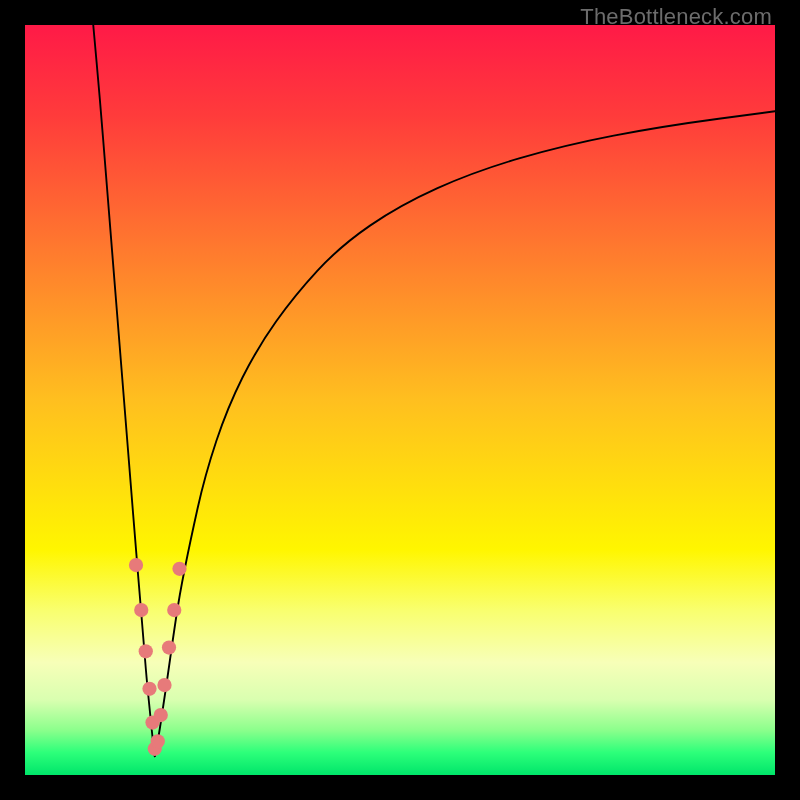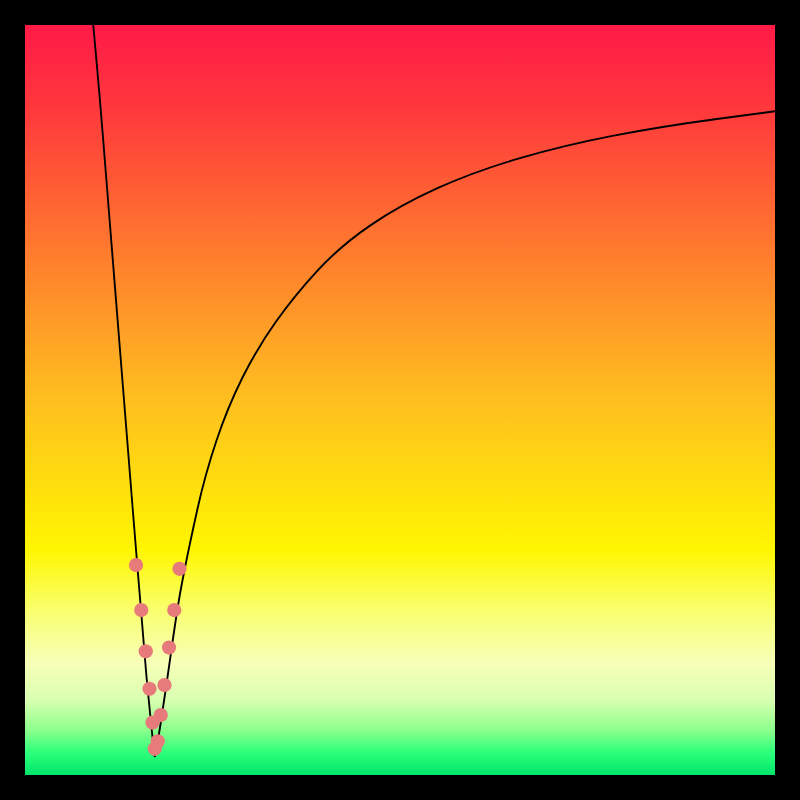--- a/index.html
+++ b/index.html
@@ -37,20 +37,21 @@
     letter-spacing: 0.2px;
   }
   .dot {
     fill: #e77a7a;
   }
 </style>
 </head>
 <body>
 
 <div class="frame">
+  <div class="watermark">TheBottleneck.com</div>
   <div class="plot">
     <svg class="gradient-bg" viewBox="0 0 100 100" preserveAspectRatio="none">
       <defs>
         <linearGradient id="bg-grad" x1="0" y1="0" x2="0" y2="1">
             <stop offset="0.00%" stop-color="#ff1a47"></stop>
             <stop offset="12.00%" stop-color="#ff3b3b"></stop>
             <stop offset="30.00%" stop-color="#ff7a2e"></stop>
             <stop offset="50.00%" stop-color="#ffbf1f"></stop>
             <stop offset="70.00%" stop-color="#fff600"></stop>
             <stop offset="78.00%" stop-color="#f9ff6e"></stop>

